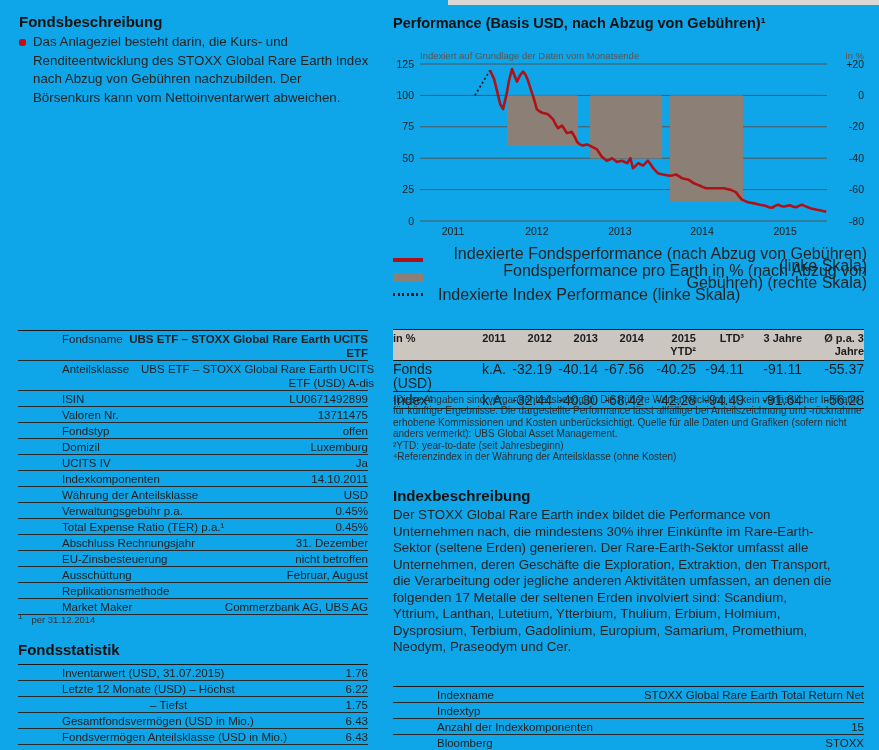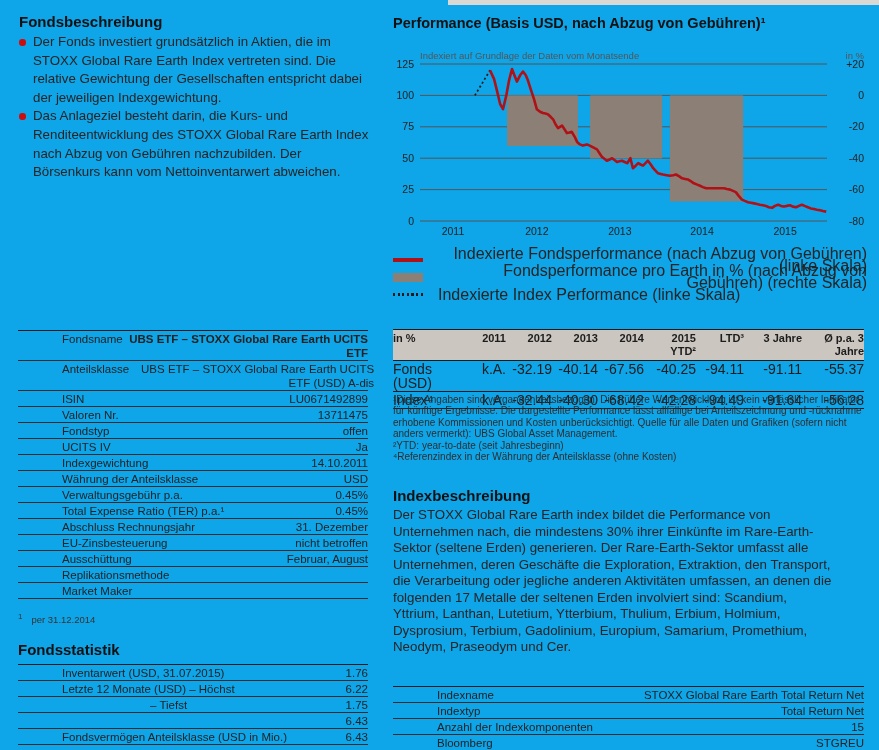--- a/index.html
+++ b/index.html
@@ -54,21 +54,20 @@
 
 <div id="page">
 
   <div class="topstrip" style="left:448px;width:431px;"></div>
 
   <div class="section-h" style="left:19px;top:13px;">Fondsbeschreibung</div>
 
   <div id="bullets">
     <div class="bullet">
       <span class="dot" style="background: rgb(204, 13, 13);"></span>
-      <span>Der Fonds investiert grundsätzlich in Aktien, die im STOXX Global Rare Earth Index vertreten sind. Die relative Gewichtung der Gesellschaften entspricht dabei der jeweiligen Indexgewichtung.</span>
     </div>
     <div class="bullet">
       <span class="dot" style="background: rgb(204, 13, 13);"></span>
       <span>Das Anlageziel besteht darin, die Kurs- und Renditeentwicklung des STOXX Global Rare Earth Index nach Abzug von Gebühren nachzubilden. Der Börsenkurs kann vom Nettoinventarwert abweichen.</span>
     </div>
   </div>
 
   <div class="lv-table" style="left:18px;top:330px;width:350px;">
     <div class="lv-row">
       <div class="lv-label">Fondsname</div>
@@ -84,25 +83,29 @@
     </div>
     <div class="lv-row">
       <div class="lv-label">Valoren Nr.</div>
       <div class="lv-value">13711475</div>
     </div>
     <div class="lv-row">
       <div class="lv-label">Fondstyp</div>
       <div class="lv-value">offen</div>
     </div>
     <div class="lv-row">
+      <div class="lv-label">Domizil</div>
+      <div class="lv-value">Luxemburg</div>
+    </div>
+    <div class="lv-row">
       <div class="lv-label">UCITS IV</div>
       <div class="lv-value">Ja</div>
     </div>
     <div class="lv-row">
-      <div class="lv-label">Indexgewichtung</div>
+      <div class="lv-label">Indexkomponenten</div>
       <div class="lv-value">14.10.2011</div>
     </div>
     <div class="lv-row">
       <div class="lv-label">Währung der Anteilsklasse</div>
       <div class="lv-value">USD</div>
     </div>
     <div class="lv-row">
       <div class="lv-label">Verwaltungsgebühr p.a.</div>
       <div class="lv-value">0.45%</div>
     </div>
@@ -120,20 +123,21 @@
     </div>
     <div class="lv-row">
       <div class="lv-label">Ausschüttung</div>
       <div class="lv-value">Februar, August</div>
     </div>
     <div class="lv-row">
       <div class="lv-label">Replikationsmethode</div>
     </div>
     <div class="lv-row">
       <div class="lv-label">Market Maker</div>
+      <div class="lv-value">Commerzbank AG, UBS AG</div>
     </div>
   </div>
 
   <div class="tbl-foot" style="left:18px;top:612px;">
     <sup>1</sup><span>per 31.12.2014</span>
   </div>
 
   <div class="section-h" style="left:18px;top:641px;">Fondsstatistik</div>
 
   <div class="lv-table" style="left:18px;top:664px;width:350px;">
@@ -143,20 +147,21 @@
     </div>
     <div class="lv-row">
       <div class="lv-label">Letzte 12 Monate (USD) – Höchst</div>
       <div class="lv-value">6.22</div>
     </div>
     <div class="lv-row">
       <div class="lv-label indent">– Tiefst</div>
       <div class="lv-value">1.75</div>
     </div>
     <div class="lv-row">
+      <div class="lv-label">Gesamtfondsvermögen (USD in Mio.)</div>
       <div class="lv-value">6.43</div>
     </div>
     <div class="lv-row">
       <div class="lv-label">Fondsvermögen Anteilsklasse (USD in Mio.)</div>
       <div class="lv-value">6.43</div>
     </div>
   </div>
 
   <div id="chart-title">Performance (Basis USD, nach Abzug von Gebühren)¹</div>
 
@@ -273,25 +278,24 @@
   <div class="section-h" style="left:393px;top:487px;">Indexbeschreibung</div>
   <div id="idx-text">Der STOXX Global Rare Earth index bildet die Performance von Unternehmen nach, die mindestens 30% ihrer Einkünfte im Rare-Earth-Sektor (seltene Erden) generieren. Der Rare-Earth-Sektor umfasst alle Unternehmen, deren Geschäfte die Exploration, Extraktion, den Transport, die Verarbeitung oder jegliche anderen Aktivitäten umfassen, an denen die folgenden 17 Metalle der seltenen Erden involviert sind: Scandium, Yttrium, Lanthan, Lutetium, Ytterbium, Thulium, Erbium, Holmium, Dysprosium, Terbium, Gadolinium, Europium, Samarium, Promethium, Neodym, Praseodym und Cer.</div>
 
   <div class="lv-table" style="left:393px;top:686px;width:471px;">
     <div class="lv-row">
       <div class="lv-label">Indexname</div>
       <div class="lv-value">STOXX Global Rare Earth Total Return Net</div>
     </div>
     <div class="lv-row">
       <div class="lv-label">Indextyp</div>
-      <div class="lv-value">Total Return Net</div>
     </div>
     <div class="lv-row">
       <div class="lv-label">Anzahl der Indexkomponenten</div>
       <div class="lv-value">15</div>
     </div>
     <div class="lv-row">
       <div class="lv-label">Bloomberg</div>
-      <div class="lv-value">STGREU</div>
+      <div class="lv-value">STOXX</div>
     </div>
   </div>
 
 </div>
 
 </body></html>

